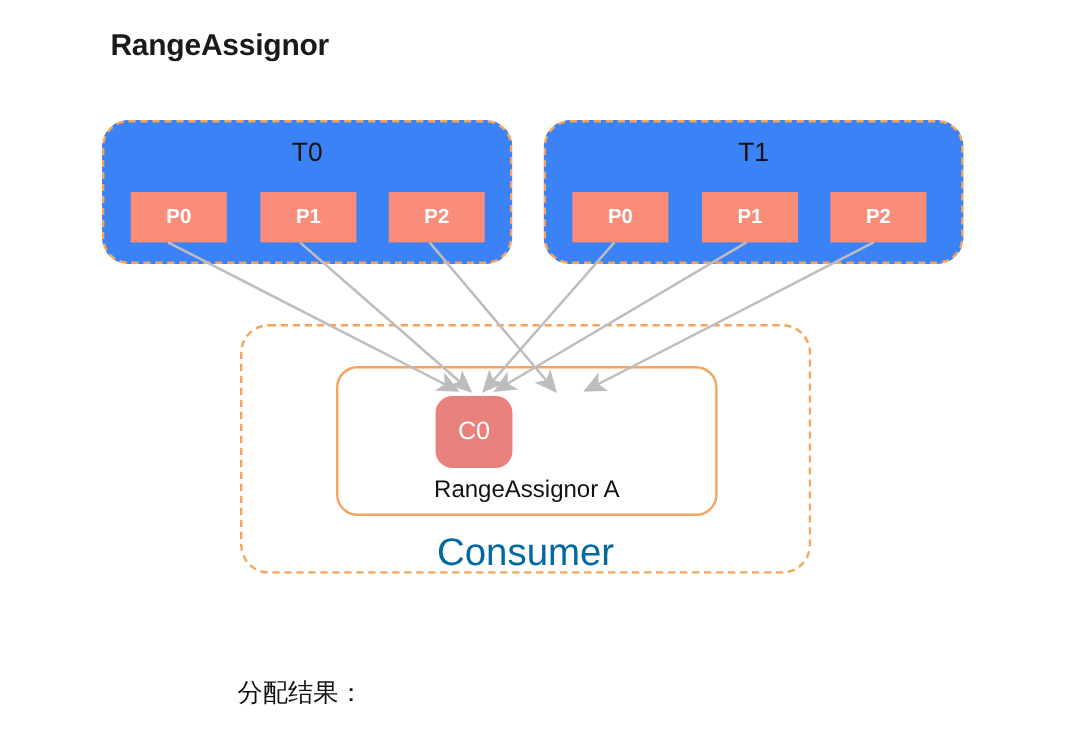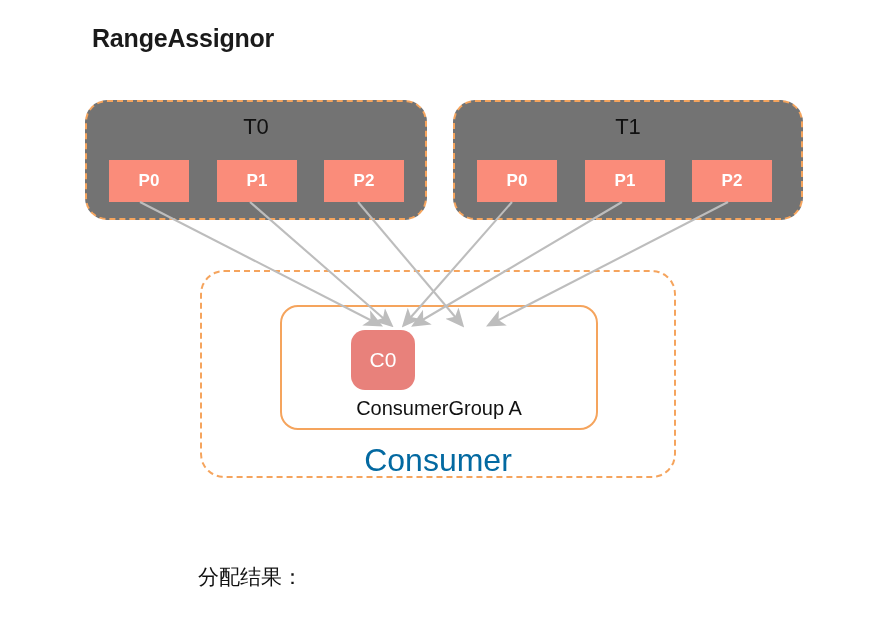--- a/index.html
+++ b/index.html
@@ -29,21 +29,21 @@
     letter-spacing: -0.2px;
     white-space: nowrap;
   }
 
   
   .topic-box {
     position: absolute;
     box-sizing: border-box;
     border: 2px dashed #F5A45D;
     border-radius: 22px;
-    background: #737373;
+    background: #3b82f6;
   }
   #topic-0 { left: 85px;  top: 100px; width: 342px; height: 120px; }
   #topic-1 { left: 453px; top: 100px; width: 350px; height: 120px; }
 
   .topic-label {
     position: absolute;
     top: 12px;
     left: 0;
     width: 100%;
     text-align: center;
@@ -123,21 +123,21 @@
     height: 60px;
     background: #E8817B;
     border-radius: 14px;
     color: #ffffff;
     font-size: 21px;
     display: flex;
     align-items: center;
     justify-content: center;
     top: 330px;
   }
-  #consumer-chip-0 { left: 351px; }
+  #consumer-chip-0 { left: 363px; }
   #consumer-chip-1 { left: 445px; }
 
   
   #arrow-layer {
     position: absolute;
     left: 0;
     top: 0;
     width: 894px;
     height: 628px;
     pointer-events: none;
@@ -185,21 +185,21 @@
     <div class="partition p-slot-0">P0</div>
     <div class="partition p-slot-1">P1</div>
     <div class="partition p-slot-2">P2</div>
   </div>
 
   <div id="consumer-box">
     <div id="consumer-label">Consumer</div>
   </div>
 
   <div id="consumer-group-box">
-    <div id="consumer-group-label">ConsumerGroup A</div>
+    <div id="consumer-group-label">RangeAssignor A</div>
   </div>
 
   <div class="consumer-chip" id="consumer-chip-0">C0</div>
 
   <svg id="arrow-layer" viewBox="0 0 894 628">
     <defs>
       <marker id="ah" markerWidth="9" markerHeight="9" refX="7.4" refY="4.5" orient="auto" markerUnits="strokeWidth">
         <path d="M0,0.4 L9,4.5 L0,8.6 L2.3,4.5 Z" fill="#BDBDBD"></path>
       </marker>
     </defs>

